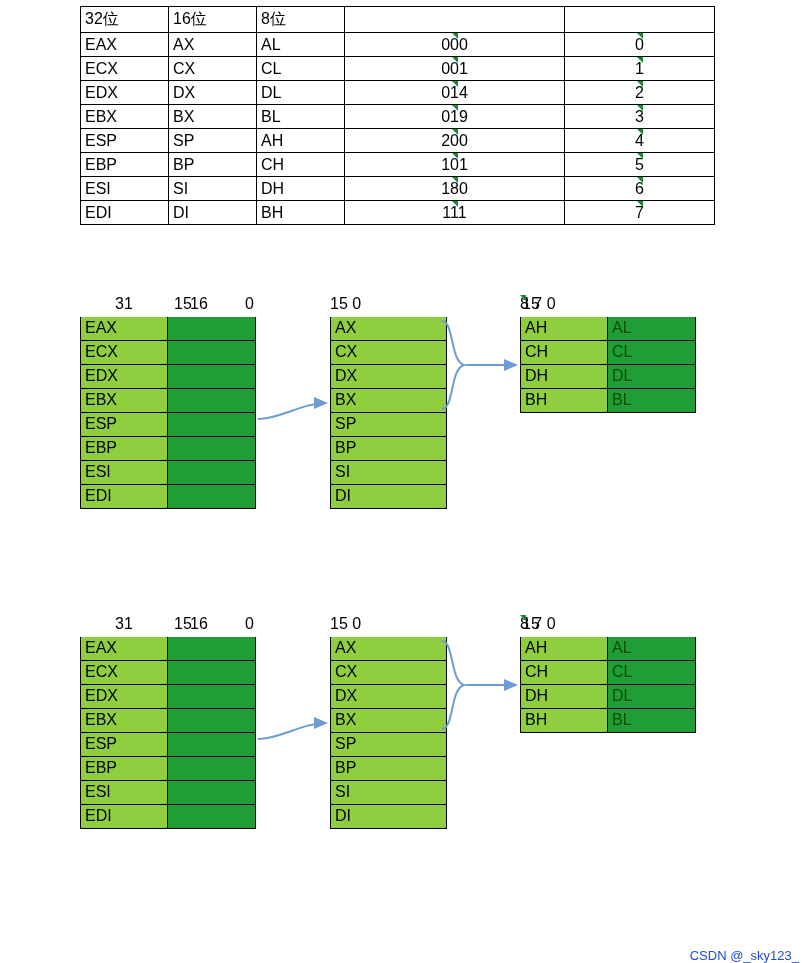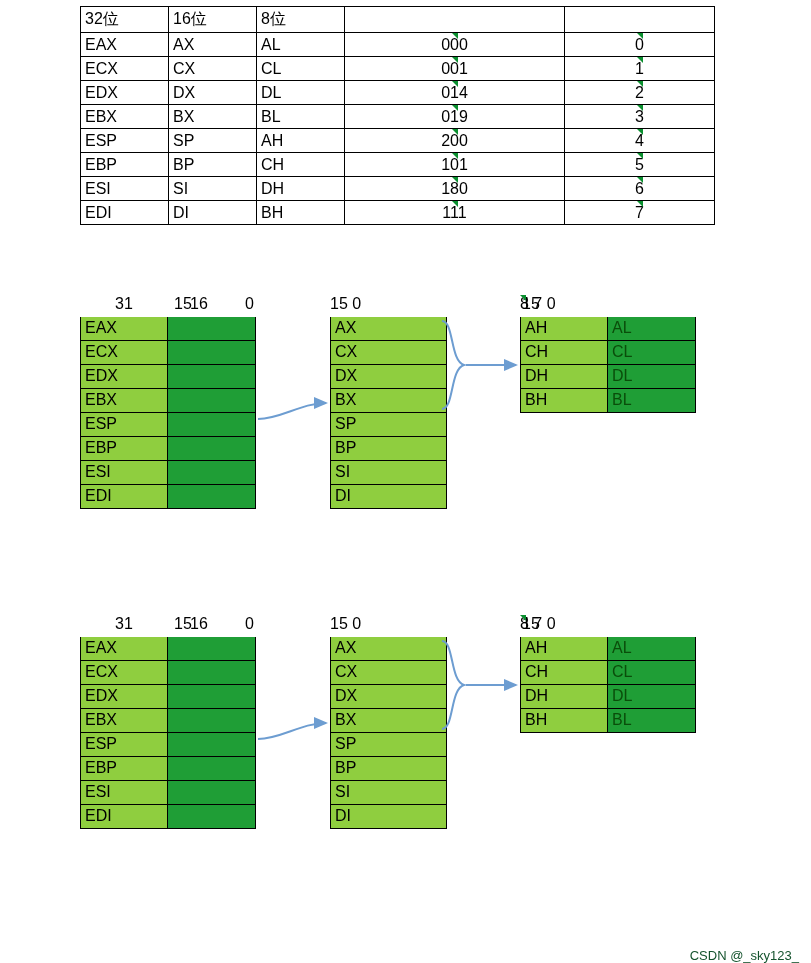--- a/index.html
+++ b/index.html
@@ -131,21 +131,21 @@
   }
   svg.connector {
     position: absolute;
     pointer-events: none;
     overflow: visible;
   }
   .watermark {
     position: absolute;
     right: 12px;
     bottom: 6px;
-    color: #14532d;
+    color: #1d4ed8;
     font-size: 13px;
     font-family: Arial, sans-serif;
   }
   .page { height: 963px; position: relative; }
 </style>
 </head>
 <body>
 
 <div class="page">
 

